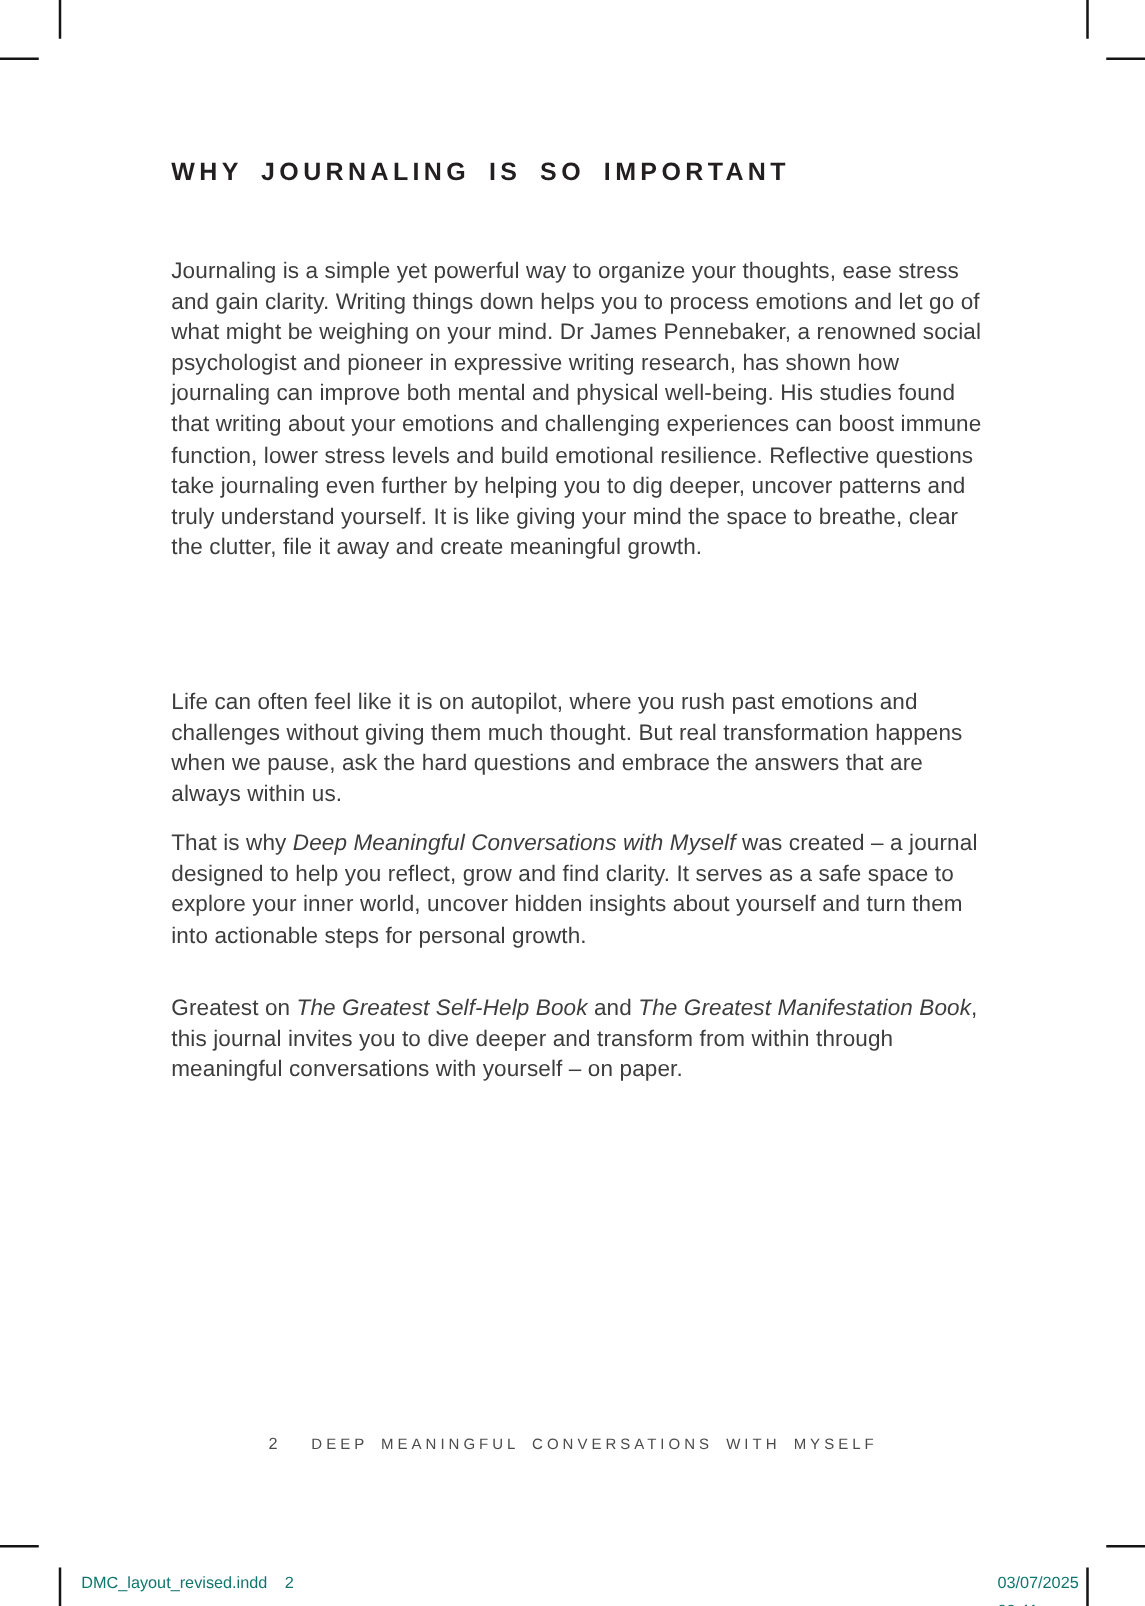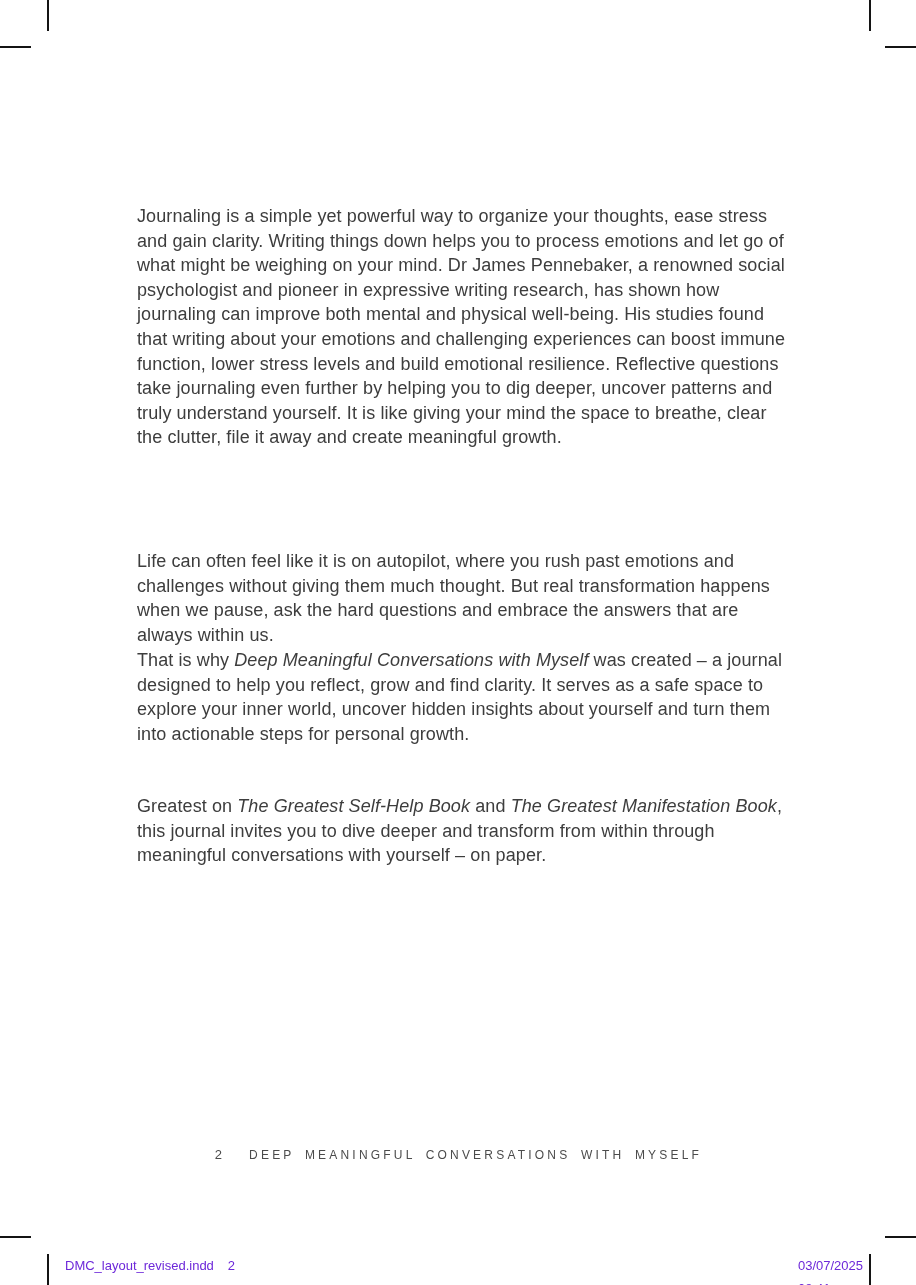--- a/index.html
+++ b/index.html
@@ -44,21 +44,21 @@
     width: 652px;
     font-size: 18px;
     font-weight: 300;
     line-height: 24.6px;
     color: #3d3d3d;
     letter-spacing: 0.1px;
     margin-top: 24px;
   }
   .p1 { top: 180px; }
   .p2 { top: 525px; }
-  .p3 { top: 624px; }
+  .p3 { top: 638px; }
   .p4 { top: 770px; }
   .italic { font-style: italic; }
   
   .footer {
     position: absolute;
     left: 47px;
     width: 823px;
     top: 1147px;
     display: flex;
     justify-content: center;
@@ -76,21 +76,21 @@
     word-spacing: 4px;
     white-space: nowrap;
   }
   
   .slug {
     position: absolute;
     left: 0; right: 0;
     top: 1258px;
     height: 20px;
     font-size: 13px;
-    color: #6d28d9;
+    color: #0f766e;
   }
   .slug .left {
     position: absolute;
     left: 65px;
     display: flex;
     gap: 14px;
   }
   .slug .right {
     position: absolute;
     right: 53px;
@@ -106,20 +106,21 @@
 
   <div class="crop v crop-tl-v"></div>
   <div class="crop h crop-tl-h"></div>
   <div class="crop v crop-tr-v"></div>
   <div class="crop h crop-tr-h"></div>
   <div class="crop h crop-bl-h"></div>
   <div class="crop v crop-bl-v"></div>
   <div class="crop h crop-br-h"></div>
   <div class="crop v crop-br-v"></div>
 
+  <h1 class="section-heading h1">WHY JOURNALING IS SO IMPORTANT</h1>
   <p class="para p1"><span>Journaling is a simple yet powerful way to organize your thoughts, ease stress and gain clarity. Writing things down helps you to process emotions and let go of what might be weighing on your mind. Dr James Pennebaker, a renowned social psychologist and pioneer in expressive writing research, has shown how journaling can improve both mental and physical well-being. His studies found that writing about your emotions and challenging experiences can boost immune function, lower stress levels and build emotional resilience. Reflective questions take journaling even further by helping you to dig deeper, uncover patterns and truly understand yourself. It is like giving your mind the space to breathe, clear the clutter, file it away and create meaningful growth.</span></p>
 
   <p class="para p2"><span>Life can often feel like it is on autopilot, where you rush past emotions and challenges without giving them much thought. But real transformation happens when we pause, ask the hard questions and embrace the answers that are always within us.</span></p>
   <p class="para p3"><span>That is why </span><span class="italic">Deep Meaningful Conversations with Myself</span><span> was created – a journal designed to help you reflect, grow and find clarity. It serves as a safe space to explore your inner world, uncover hidden insights about yourself and turn them into actionable steps for personal growth.</span></p>
   <p class="para p4"><span>Greatest on </span><span class="italic">The Greatest Self-Help Book</span><span> and </span><span class="italic">The Greatest Manifestation Book</span><span>, this journal invites you to dive deeper and transform from within through meaningful conversations with yourself – on paper.</span></p>
 
   <div class="footer">
     <span class="pagenum">2</span>
     <span class="booktitle">DEEP MEANINGFUL CONVERSATIONS WITH MYSELF</span>
   </div>

